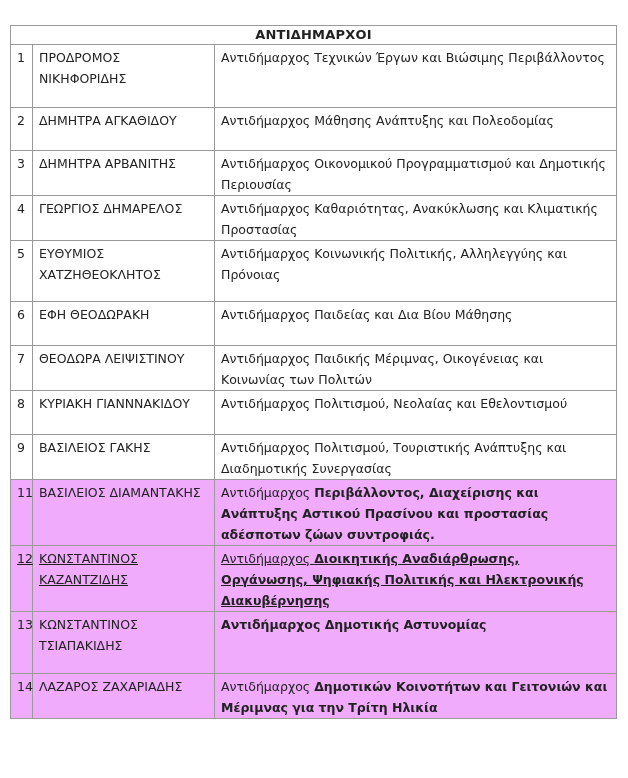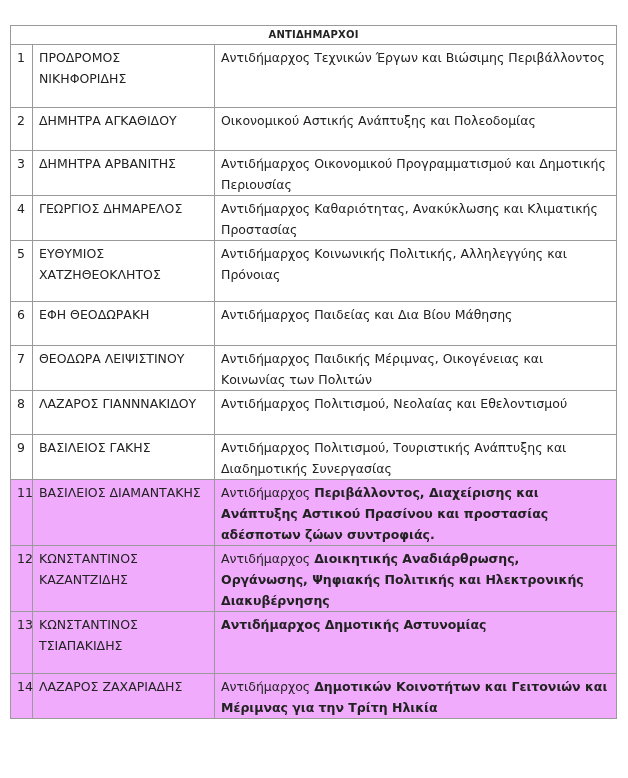--- a/index.html
+++ b/index.html
@@ -1,21 +1,21 @@
 <!DOCTYPE html>
 <html><head>
   <meta charset="utf-8">
   <style>
     html, body { margin: 0; padding: 0; background: #ffffff; }
     body { width: 628px; height: 778px; position: relative; overflow: hidden;
       font-family: "DejaVu Sans", sans-serif; color: #222; }
     .tbl { position: absolute; left: 10px; top: 25px; width: 607px;
       border-collapse: collapse; table-layout: fixed; font-size: 12.5px; }
     .tbl td { border: 1.5px solid #9a9a9a; vertical-align: top; padding: 2px 6px 0 6px; line-height: 21px; }
-    .tbl td.head { text-align: center; font-weight: bold; font-size: 10px; padding: 0; height: 18px; line-height: 18px; letter-spacing: 0.2px; }
+    .tbl td.head { text-align: center; font-weight: bold; font-size: 13px; padding: 0; height: 18px; line-height: 18px; letter-spacing: 0.2px; }
     .c-num { width: 22px; }
     .c-name { width: 182px; letter-spacing: 0.1px; }
     .c-role { text-align: justify; }
     .gray td { background: #f0abfc; }
     .b { font-weight: bold; }
   </style>
 </head>
 <body>
 
 <table class="tbl">
@@ -29,21 +29,21 @@
       <td class="head" colspan="3">ΑΝΤΙΔΗΜΑΡΧΟΙ</td>
     </tr>
   <tr style="height: 63px;">
         <td>1</td>
         <td>ΠΡΟΔΡΟΜΟΣ ΝΙΚΗΦΟΡΙΔΗΣ</td>
         <td><span>Αντιδήμαρχος Τεχνικών Έργων και Βιώσιμης Περιβάλλοντος</span><span class="b"></span></td>
       </tr>
       <tr style="height: 43px;">
         <td>2</td>
         <td>ΔΗΜΗΤΡΑ ΑΓΚΑΘΙΔΟΥ</td>
-        <td><span>Οικονομικού Αστικής Ανάπτυξης και Πολεοδομίας</span><span class="b"></span></td>
+        <td><span>Αντιδήμαρχος Μάθησης Ανάπτυξης και Πολεοδομίας</span><span class="b"></span></td>
       </tr>
       <tr style="height: 41px;">
         <td>3</td>
         <td>ΔΗΜΗΤΡΑ ΑΡΒΑΝΙΤΗΣ</td>
         <td><span>Αντιδήμαρχος Οικονομικού Προγραμματισμού και Δημοτικής Περιουσίας</span><span class="b"></span></td>
       </tr>
       <tr style="height: 43px;">
         <td>4</td>
         <td>ΓΕΩΡΓΙΟΣ ΔΗΜΑΡΕΛΟΣ</td>
         <td><span>Αντιδήμαρχος Καθαριότητας, Ανακύκλωσης και Κλιματικής Προστασίας</span><span class="b"></span></td>
@@ -58,34 +58,34 @@
         <td>ΕΦΗ ΘΕΟΔΩΡΑΚΗ</td>
         <td><span>Αντιδήμαρχος Παιδείας και Δια Βίου Μάθησης</span><span class="b"></span></td>
       </tr>
       <tr style="height: 39px;">
         <td>7</td>
         <td>ΘΕΟΔΩΡΑ ΛΕΙΨΙΣΤΙΝΟΥ</td>
         <td><span>Αντιδήμαρχος Παιδικής Μέριμνας,  Οικογένειας και Κοινωνίας των Πολιτών</span><span class="b"></span></td>
       </tr>
       <tr style="height: 44px;">
         <td>8</td>
-        <td>ΛΑΖΑΡΟΣ ΓΙΑΝΝΝΑΚΙΔΟΥ</td>
+        <td>ΚΥΡΙΑΚΗ ΓΙΑΝΝΝΑΚΙΔΟΥ</td>
         <td><span>Αντιδήμαρχος Πολιτισμού, Νεολαίας και Εθελοντισμού</span><span class="b"></span></td>
       </tr>
       <tr style="height: 42px;">
         <td>9</td>
         <td>ΒΑΣΙΛΕΙΟΣ ΓΑΚΗΣ</td>
         <td><span>Αντιδήμαρχος Πολιτισμού, Τουριστικής Ανάπτυξης και Διαδημοτικής Συνεργασίας</span><span class="b"></span></td>
       </tr>
       <tr class="gray" style="height: 63px;">
         <td>11</td>
         <td>ΒΑΣΙΛΕΙΟΣ ΔΙΑΜΑΝΤΑΚΗΣ</td>
         <td><span>Αντιδήμαρχος </span><span class="b">Περιβάλλοντος, Διαχείρισης και Ανάπτυξης Αστικού Πρασίνου και προστασίας αδέσποτων ζώων συντροφιάς.</span></td>
       </tr>
-      <tr class="gray" style="height: 63px;">
+      <tr class="gray" style="height: 63px; text-decoration: underline;">
         <td>12</td>
         <td>ΚΩΝΣΤΑΝΤΙΝΟΣ ΚΑΖΑΝΤΖΙΔΗΣ</td>
         <td><span>Αντιδήμαρχος </span><span class="b">Διοικητικής Αναδιάρθρωσης, Οργάνωσης, Ψηφιακής Πολιτικής και Ηλεκτρονικής Διακυβέρνησης</span></td>
       </tr>
       <tr class="gray" style="height: 62px; padding-left: 43px;">
         <td>13</td>
         <td>ΚΩΝΣΤΑΝΤΙΝΟΣ ΤΣΙΑΠΑΚΙΔΗΣ</td>
         <td><span></span><span class="b">Αντιδήμαρχος Δημοτικής Αστυνομίας</span></td>
       </tr>
       <tr class="gray" style="height: 42px;">

